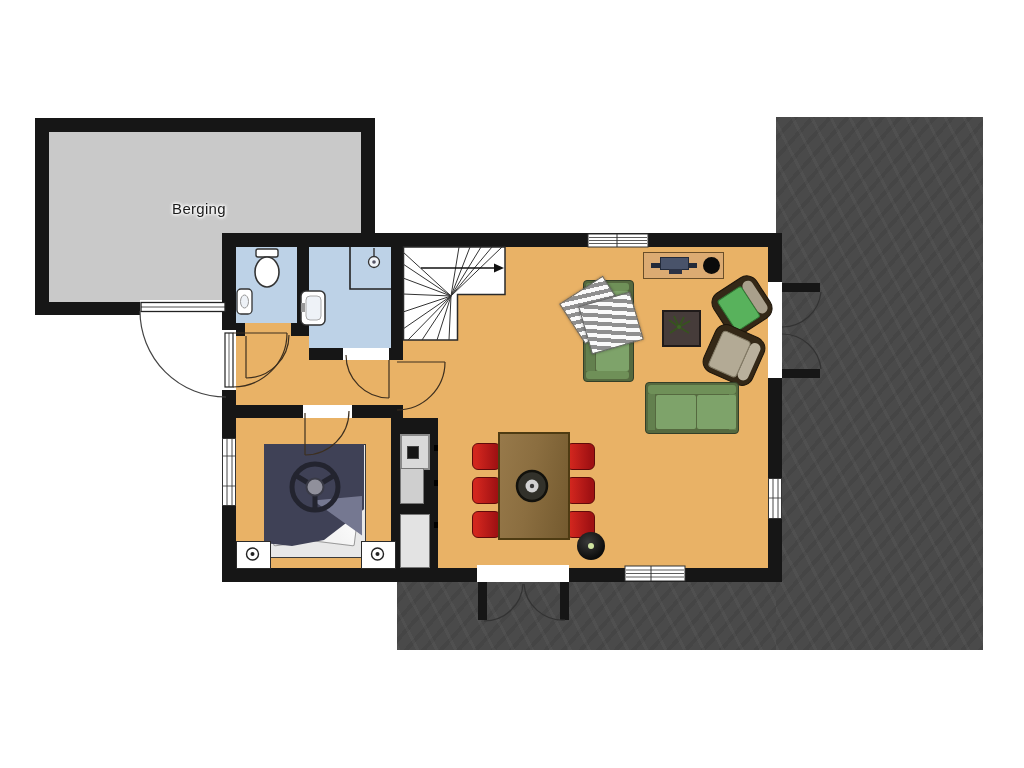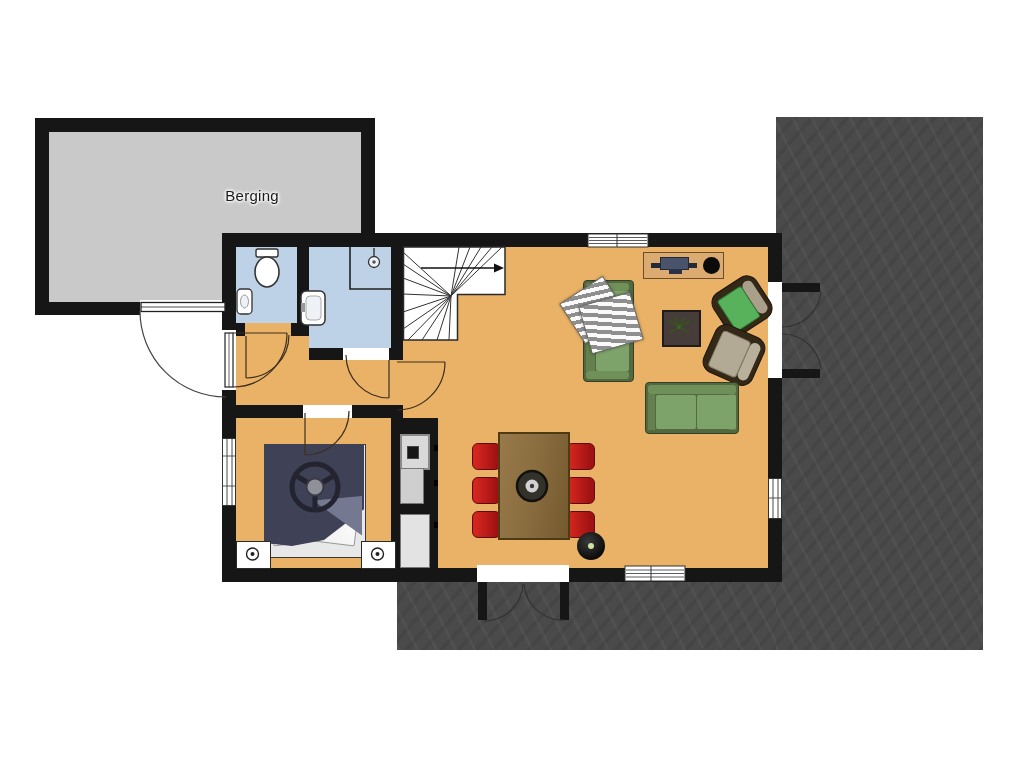--- a/index.html
+++ b/index.html
@@ -139,21 +139,21 @@
   <div class="abs chair" style="left:472px;top:511px;width:27px;height:25px;"></div>
   <div class="abs chair" style="left:566px;top:443px;width:27px;height:25px;"></div>
   <div class="abs chair" style="left:566px;top:477px;width:27px;height:25px;"></div>
   <div class="abs chair" style="left:566px;top:511px;width:27px;height:25px;"></div>
   <div class="abs dining-table" style="left:498px;top:432px;width:68px;height:104px;"></div>
 
   <div class="abs" style="left:577px;top:532px;width:28px;height:28px;border-radius:50%;background:radial-gradient(circle at 40% 35%,#3a3a3a,#0c0c0c 70%);">
     <div class="abs" style="left:11px;top:11px;width:6px;height:6px;border-radius:50%;background:#cfe3a0;"></div>
   </div>
 
-  <div class="abs room-label" style="left:119px;top:186px;width:160px;height:20px;line-height:20px;text-align:right;">Berging</div>
+  <div class="abs room-label" style="left:119px;top:199px;width:160px;height:20px;line-height:20px;">Berging</div>
 
   <svg width="1024" height="768" viewBox="0 0 1024 768" style="position:absolute;left:0;top:0;pointer-events:none;">
 
     <g>
       <rect x="141" y="302.5" width="84" height="9" fill="#fff" stroke="#222" stroke-width="1.3"></rect>
       <line x1="141" y1="307" x2="225" y2="307" stroke="#222" stroke-width="0.8"></line>
       <path d="M 140 311 A 86 86 0 0 0 226 397" fill="none" stroke="#444" stroke-width="1.2"></path>
     </g>
 
     <g>

